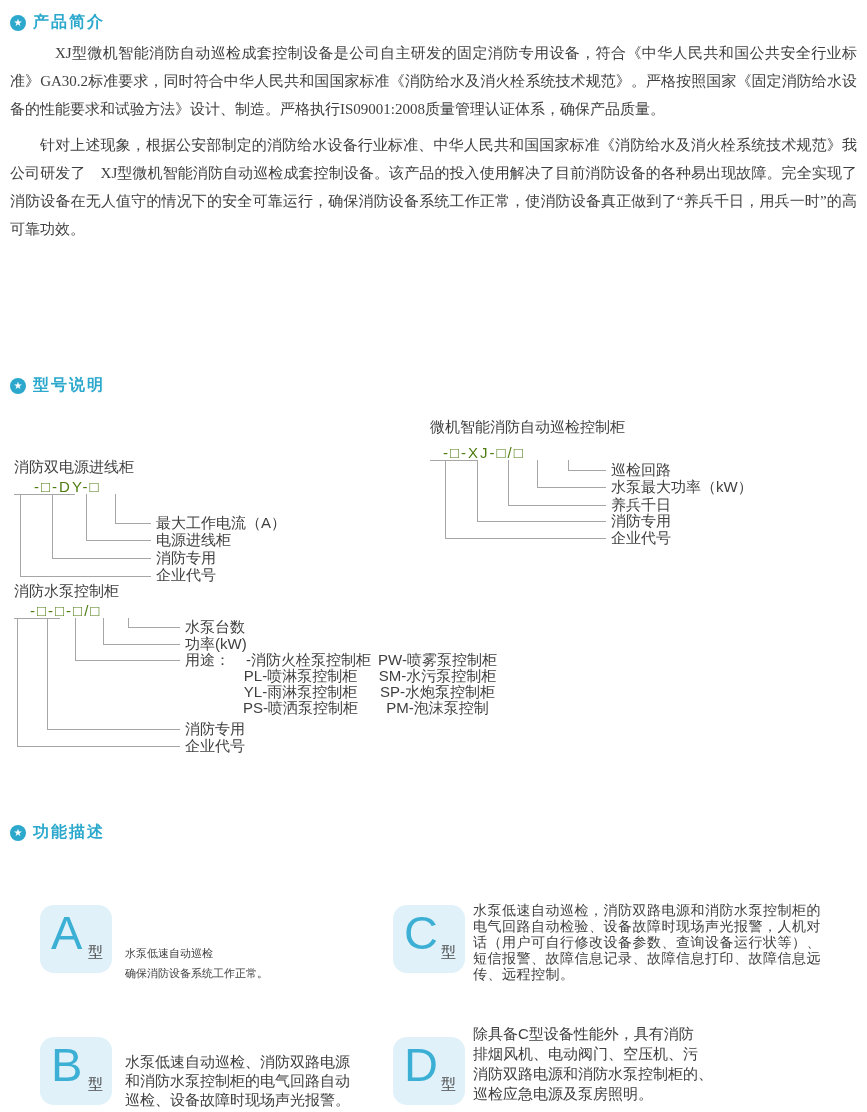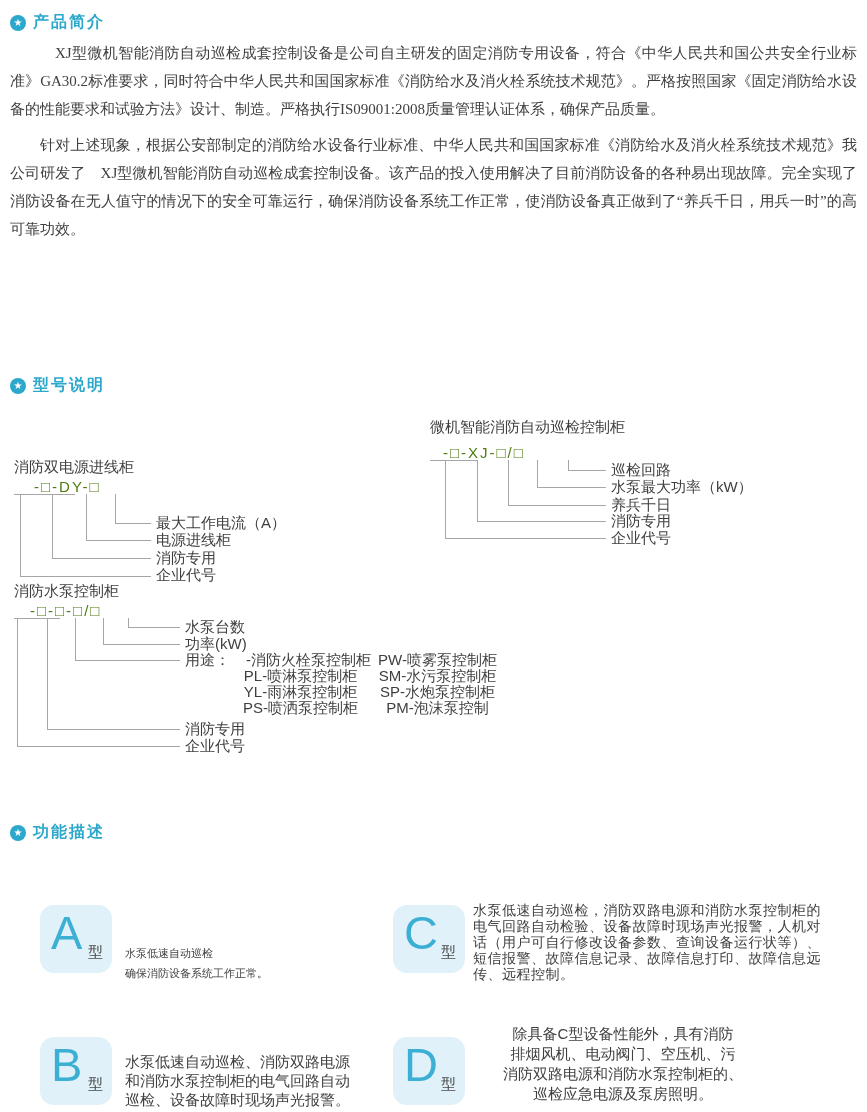--- a/index.html
+++ b/index.html
@@ -40,21 +40,21 @@
   .sec-functions .sec-header{position:absolute;left:-4px;top:7px;}
   .type-box{
     position:absolute;width:72px;height:68px;border-radius:14px;background:#e0f1f9;
   }
   .type-letter{position:absolute;left:11px;top:-6px;font-size:47px;line-height:68px;color:#3bafd4;}
   .type-suffix{position:absolute;right:9px;bottom:11px;font-size:15px;color:#4a4a4a;}
   .type-desc{position:absolute;color:#404040;}
   .desc-a{left:111px;top:102px;font-size:11px;line-height:20px;width:260px;margin-top:26px;}
   .desc-b{left:111px;top:225px;font-size:15px;line-height:19px;width:260px;margin-top:12px;}
   .desc-c{left:459px;top:87px;font-size:14px;line-height:16px;width:394px;letter-spacing:0.5px;}
-  .desc-d{left:459px;top:209px;font-size:15px;line-height:20px;width:300px;text-align:center;}
+  .desc-d{left:459px;top:209px;font-size:15px;line-height:20px;width:300px;}
   .box-a{left:26px;top:90px;}
   .box-b{left:26px;top:222px;}
   .box-c{left:379px;top:90px;}
   .box-d{left:379px;top:222px;}
 </style>
 </head>
 <body>
 
 <div class="page">
 

